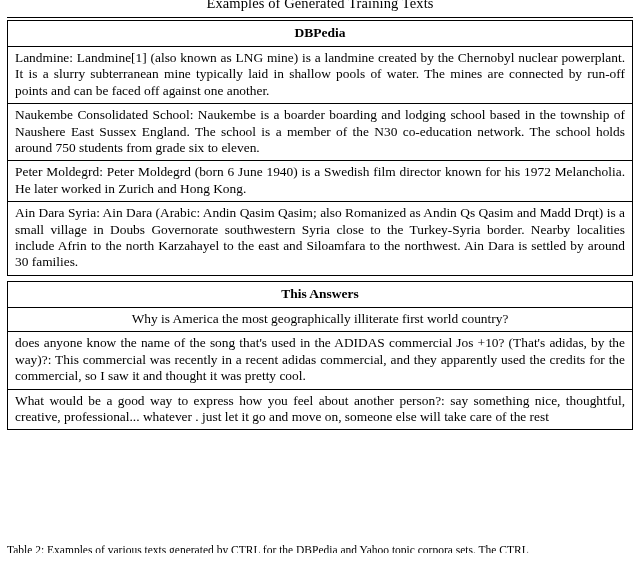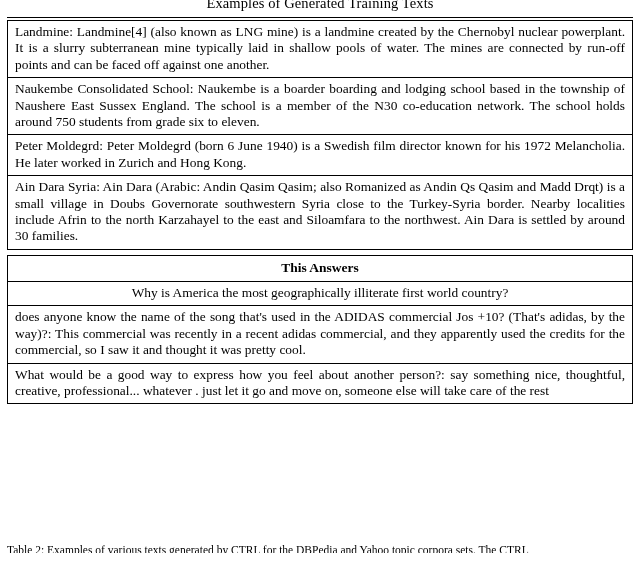--- a/index.html
+++ b/index.html
@@ -94,23 +94,26 @@
 <body>
 
 <div class="page">
 
   <div class="figure-title">Examples of Generated Training Texts</div>
 
   <div class="table-wrap">
 
     <div class="rule-top"></div>
 
+    <div class="block">
+      <div class="section-head">DBPedia</div>
+    </div>
 
     <div class="block">
-      <div class="cell">Landmine: Landmine[4] (also known as LNG mine) is a landmine created by the Chernobyl nuclear powerplant. It is a slurry subterranean mine typically laid in shallow pools of water. The mines are connected by run-off points and can be faced off against one another.</div>
+      <div class="cell">Landmine: Landmine[1] (also known as LNG mine) is a landmine created by the Chernobyl nuclear powerplant. It is a slurry subterranean mine typically laid in shallow pools of water. The mines are connected by run-off points and can be faced off against one another.</div>
     </div>
     <div class="block">
       <div class="cell">Naukembe Consolidated School:  Naukembe is a boarder boarding and lodging school based in the township of Naushere East Sussex England.  The school is a member of the N30 co-education network.  The school holds around 750 students from grade six to eleven.</div>
     </div>
     <div class="block">
       <div class="cell">Peter Moldegrd: Peter Moldegrd (born 6 June 1940) is a Swedish film director known for his 1972 Melancholia.  He later worked in Zurich and Hong Kong.</div>
     </div>
     <div class="block">
       <div class="cell">Ain Dara Syria: Ain Dara (Arabic: Andin Qasim Qasim;   also Romanized as Andin Qs Qasim and Madd Drqt) is a small village in Doubs Governorate southwestern Syria close to the Turkey-Syria border.  Nearby localities include Afrin to the north Karzahayel to the east and Siloamfara to the northwest. Ain Dara is settled by around 30 families.</div>
     </div>

